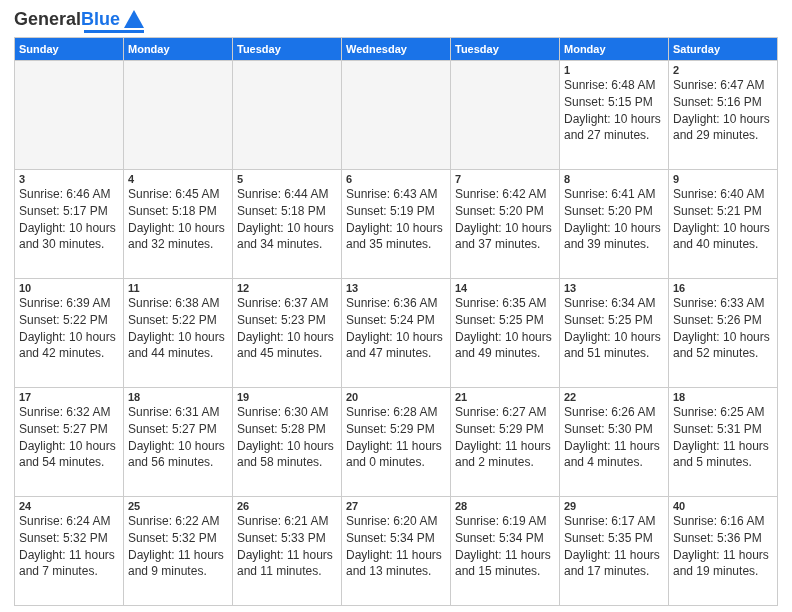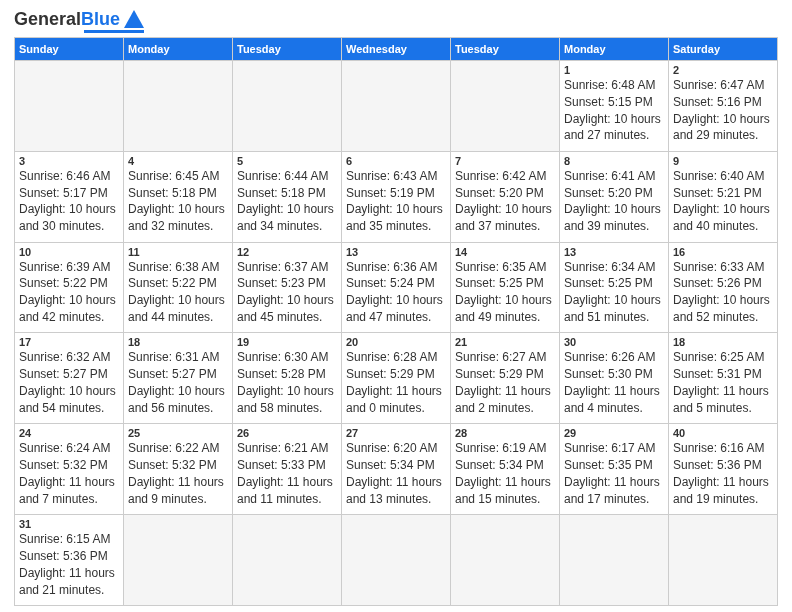--- a/index.html
+++ b/index.html
@@ -224,21 +224,21 @@
           </td>
           <td>
             <span class="day-number">20</span>
             <div class="day-info">Sunrise: 6:28 AM<br>Sunset: 5:29 PM<br>Daylight: 11 hours and 0 minutes.</div>
           </td>
           <td>
             <span class="day-number">21</span>
             <div class="day-info">Sunrise: 6:27 AM<br>Sunset: 5:29 PM<br>Daylight: 11 hours and 2 minutes.</div>
           </td>
           <td>
-            <span class="day-number">30</span>
+            <span class="day-number">22</span>
             <div class="day-info">Sunrise: 6:26 AM<br>Sunset: 5:30 PM<br>Daylight: 11 hours and 4 minutes.</div>
           </td>
           <td>
             <span class="day-number">18</span>
             <div class="day-info">Sunrise: 6:25 AM<br>Sunset: 5:31 PM<br>Daylight: 11 hours and 5 minutes.</div>
           </td>
         </tr>
         <tr>
           <td>
             <span class="day-number">24</span>
@@ -261,28 +261,16 @@
             <div class="day-info">Sunrise: 6:19 AM<br>Sunset: 5:34 PM<br>Daylight: 11 hours and 15 minutes.</div>
           </td>
           <td>
             <span class="day-number">29</span>
             <div class="day-info">Sunrise: 6:17 AM<br>Sunset: 5:35 PM<br>Daylight: 11 hours and 17 minutes.</div>
           </td>
           <td>
             <span class="day-number">40</span>
             <div class="day-info">Sunrise: 6:16 AM<br>Sunset: 5:36 PM<br>Daylight: 11 hours and 19 minutes.</div>
           </td>
-        </tr>
-        <tr class="last-row">
-          <td>
-            <span class="day-number">31</span>
-            <div class="day-info">Sunrise: 6:15 AM<br>Sunset: 5:36 PM<br>Daylight: 11 hours and 21 minutes.</div>
-          </td>
-          <td class="empty"></td>
-          <td class="empty"></td>
-          <td class="empty"></td>
-          <td class="empty"></td>
-          <td class="empty"></td>
-          <td class="empty"></td>
         </tr>
       </tbody>
   </table>
 </div>
 
 </body></html>

